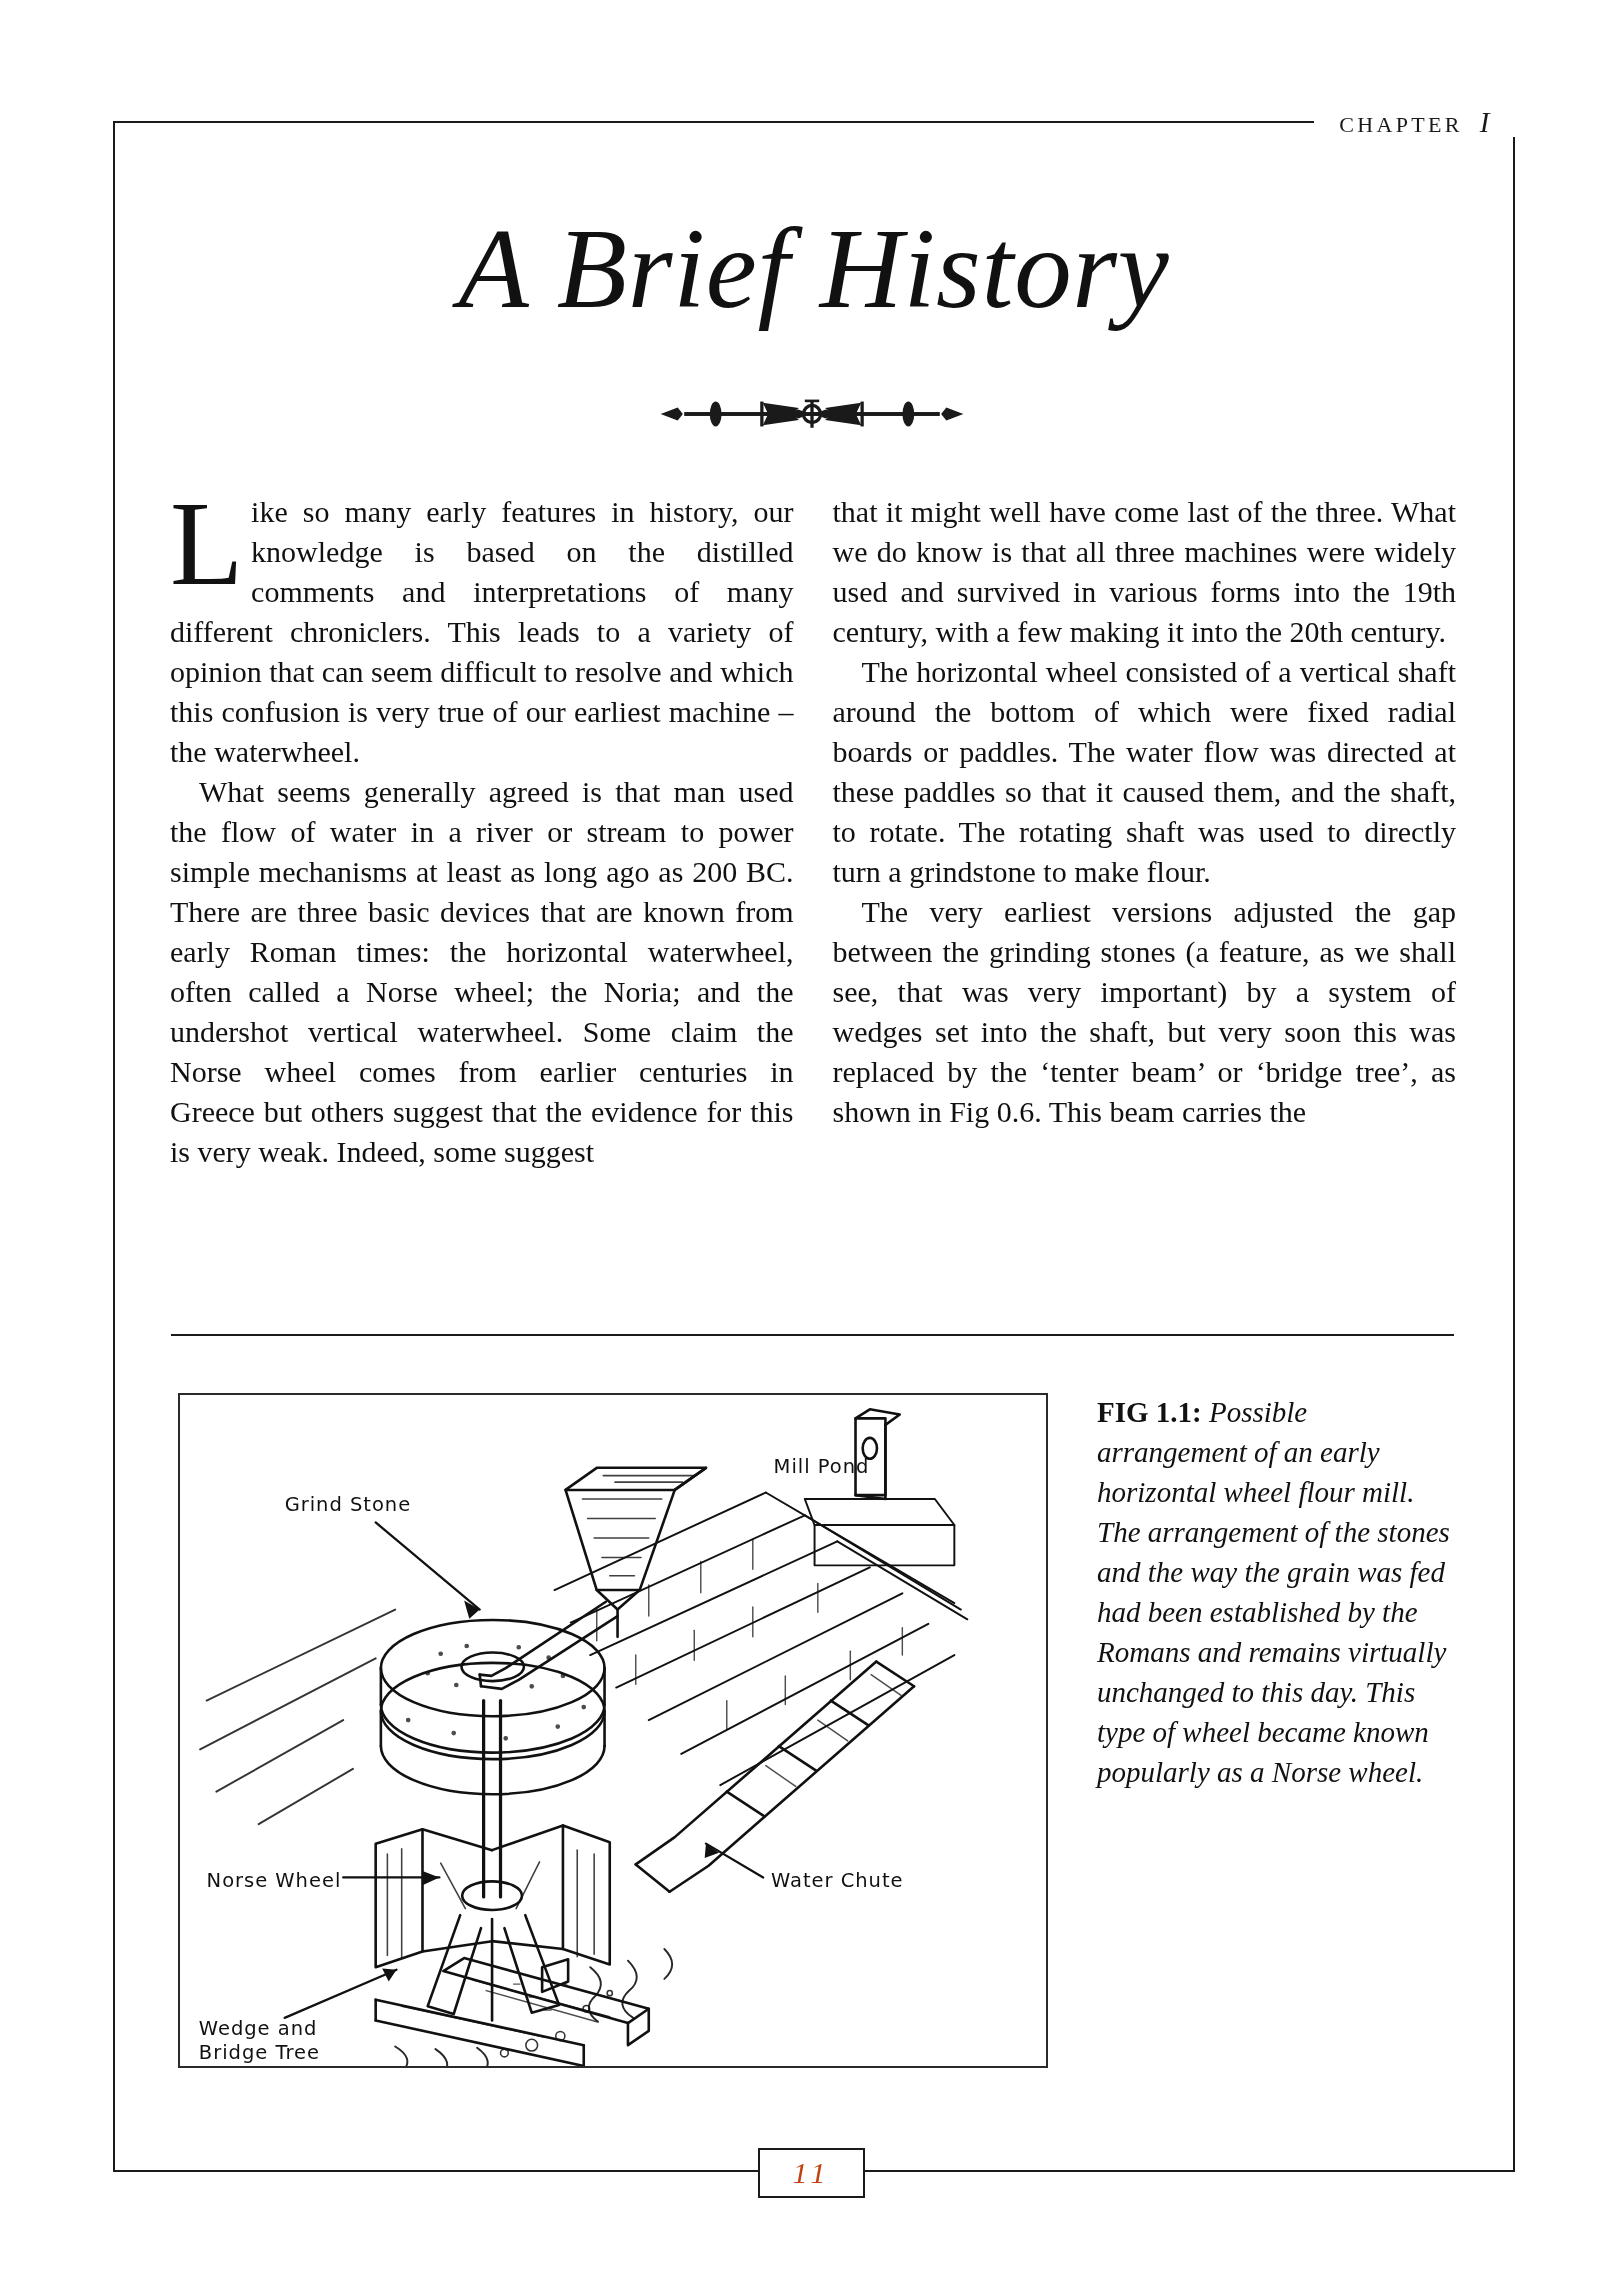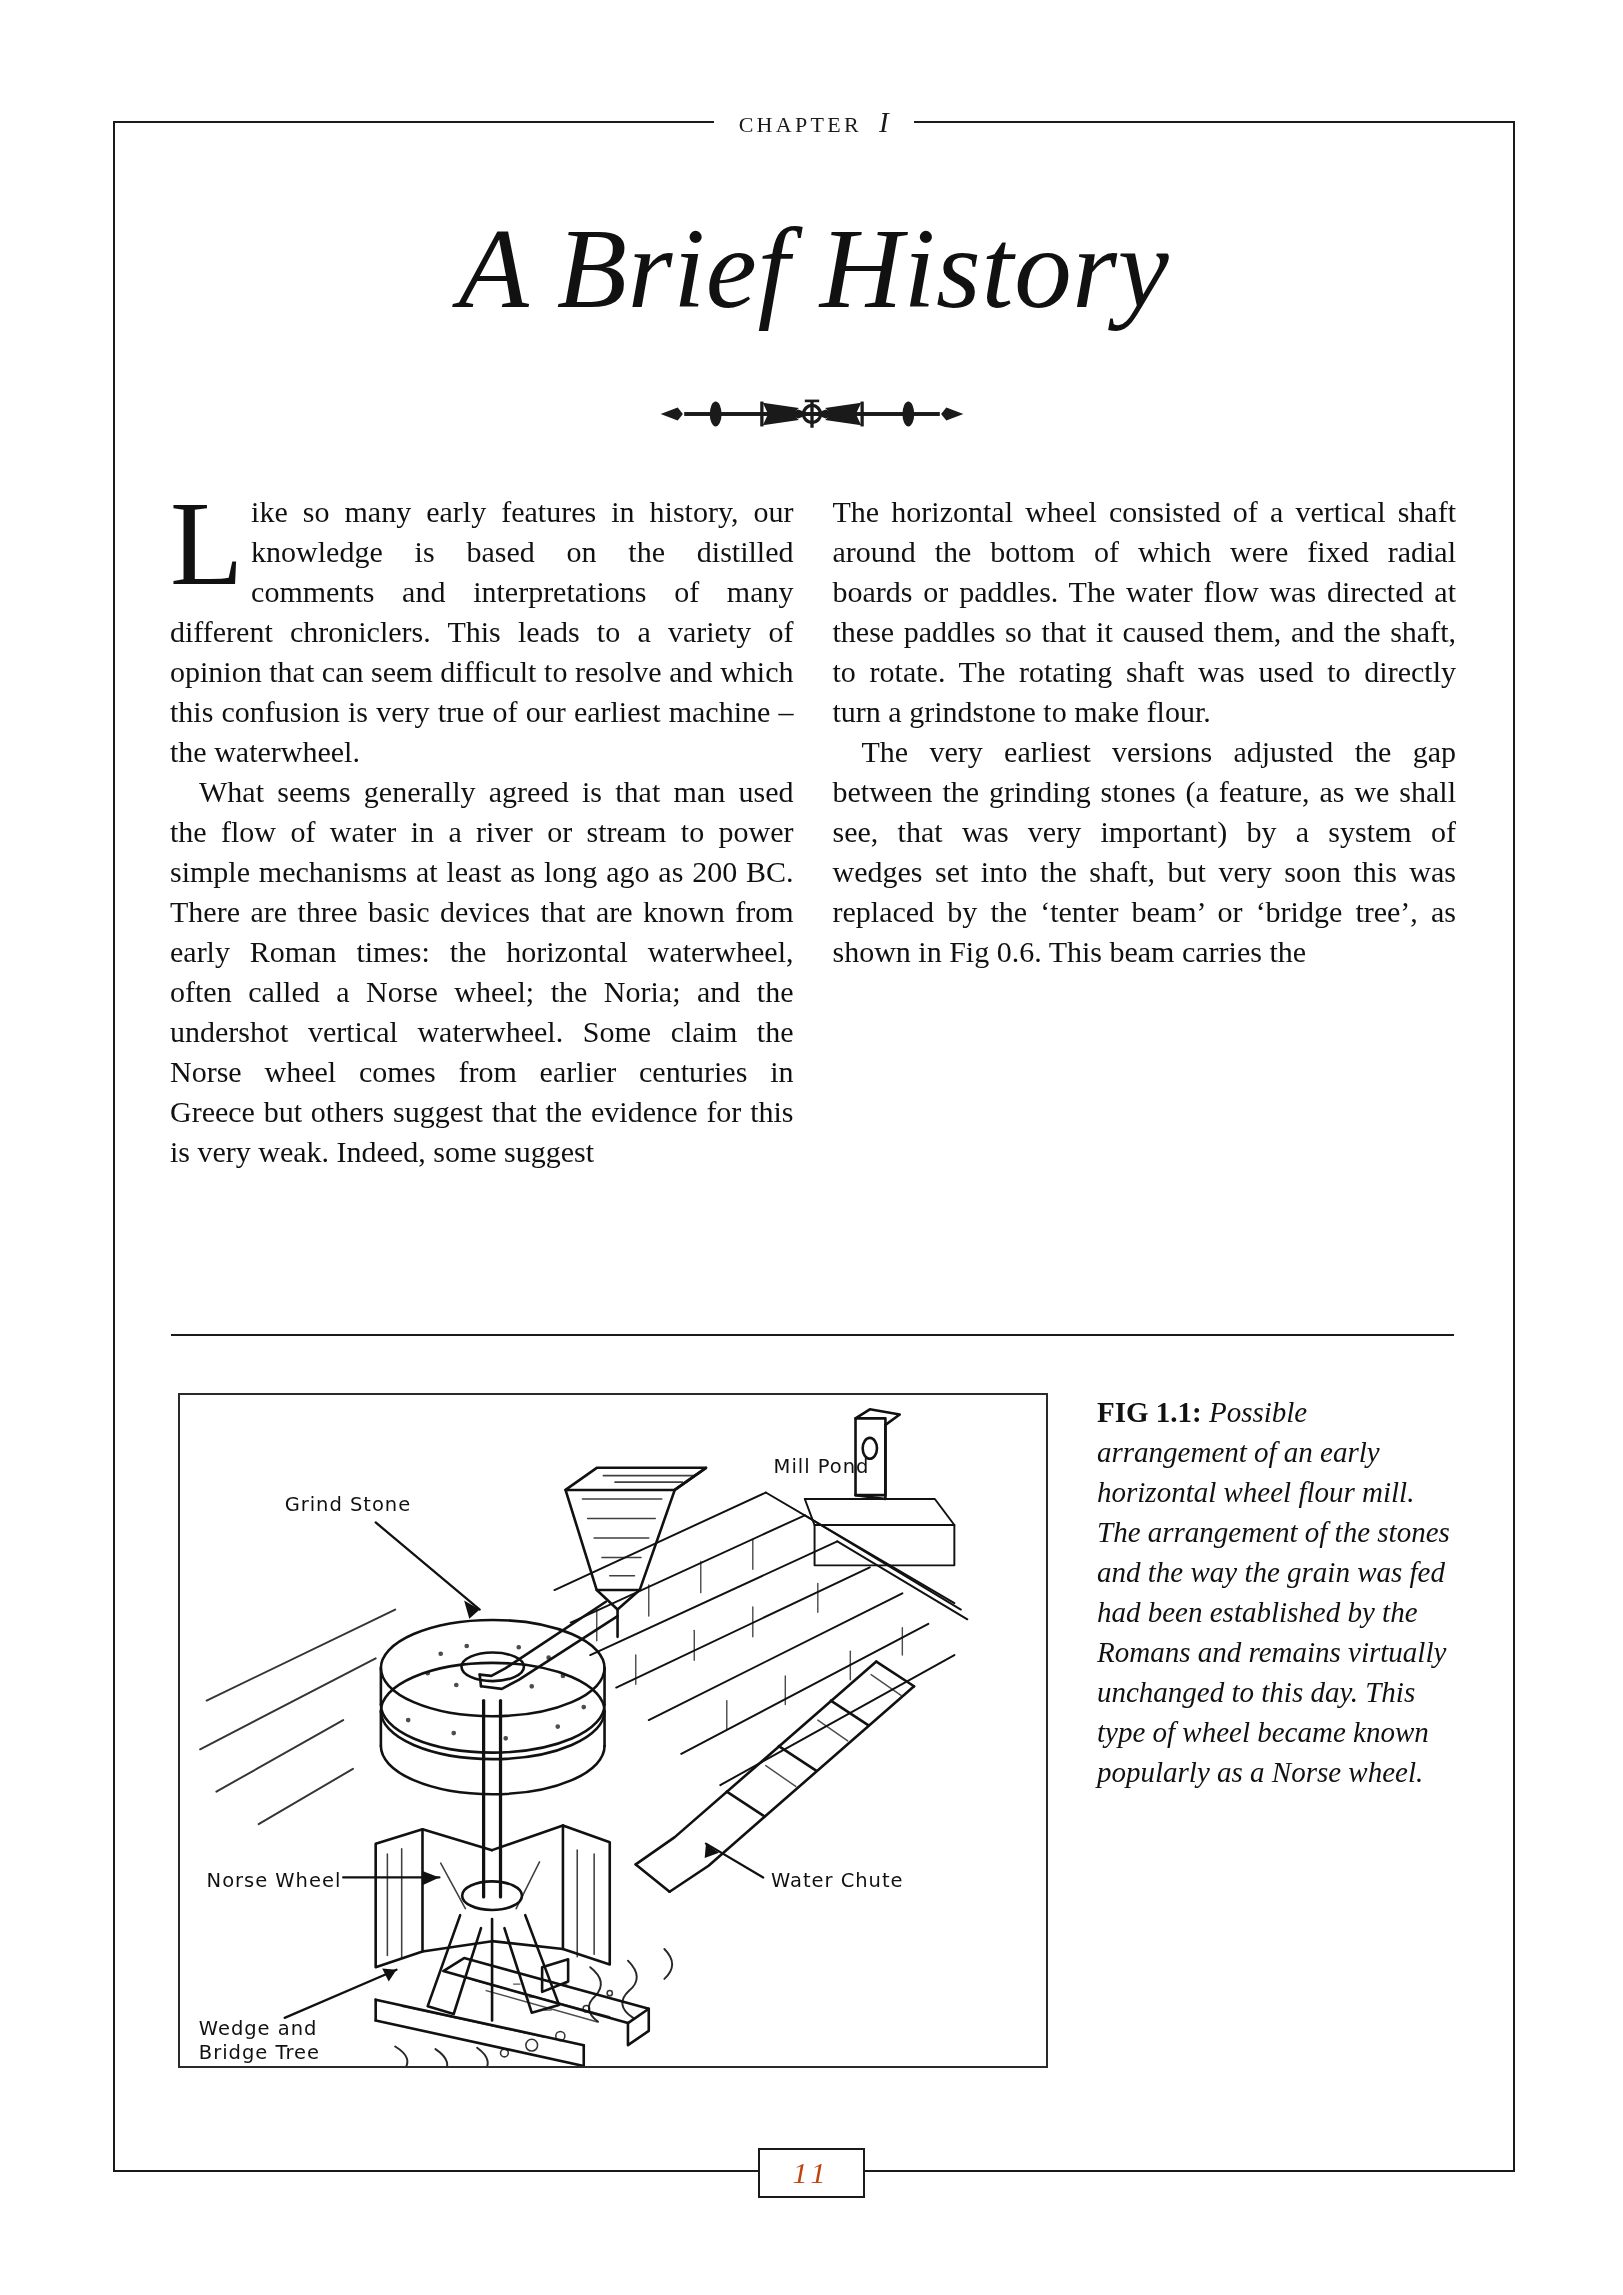--- a/index.html
+++ b/index.html
@@ -29,21 +29,21 @@
 
   
   .chapter-line {
     position: absolute;
     left: 113px;
     top: 100px;
     width: 1402px;
     height: 43px;
     display: flex;
     align-items: center;
-    justify-content: center;
+    justify-content: flex-end;
     background: transparent;
   }
   .chapter-label {
     background: #ffffff;
     padding: 0 25px;
     font-size: 29px;
     letter-spacing: 3.3px;
     line-height: 1;
     white-space: nowrap;
     color: #1a1a1a;
@@ -233,20 +233,21 @@
 </div>
 
 <div class="columns">
 
   <div class="col">
     <p class="dropcap-para"><span class="dropcap">L</span><span>ike so many early features in history, our knowledge is based on the distilled comments and interpretations of many different chroniclers. This leads to a variety of opinion that can seem difficult to resolve and which this confusion is very true of our earliest machine – the waterwheel.</span></p>
     <p>What seems generally agreed is that man used the flow of water in a river or stream to power simple mechanisms at least as long ago as 200 BC. There are three basic devices that are known from early Roman times: the horizontal waterwheel, often called a Norse wheel; the Noria; and the undershot vertical waterwheel. Some claim the Norse wheel comes from earlier centuries in Greece but others suggest that the evidence for this is very weak. Indeed, some suggest</p>
   </div>
 
   <div class="col">
+    <p>that it might well have come last of the three. What we do know is that all three machines were widely used and survived in various forms into the 19th century, with a few making it into the 20th century.</p>
     <p>The horizontal wheel consisted of a vertical shaft around the bottom of which were fixed radial boards or paddles. The water flow was directed at these paddles so that it caused them, and the shaft, to rotate. The rotating shaft was used to directly turn a grindstone to make flour.</p>
     <p>The very earliest versions adjusted the gap between the grinding stones (a feature, as we shall see, that was very important) by a system of wedges set into the shaft, but very soon this was replaced by the ‘tenter beam’ or ‘bridge tree’, as shown in Fig 0.6. This beam carries the</p>
   </div>
 
 </div>
 
 <div class="fig-rule"></div>
 
 <div class="figure-area">
 

